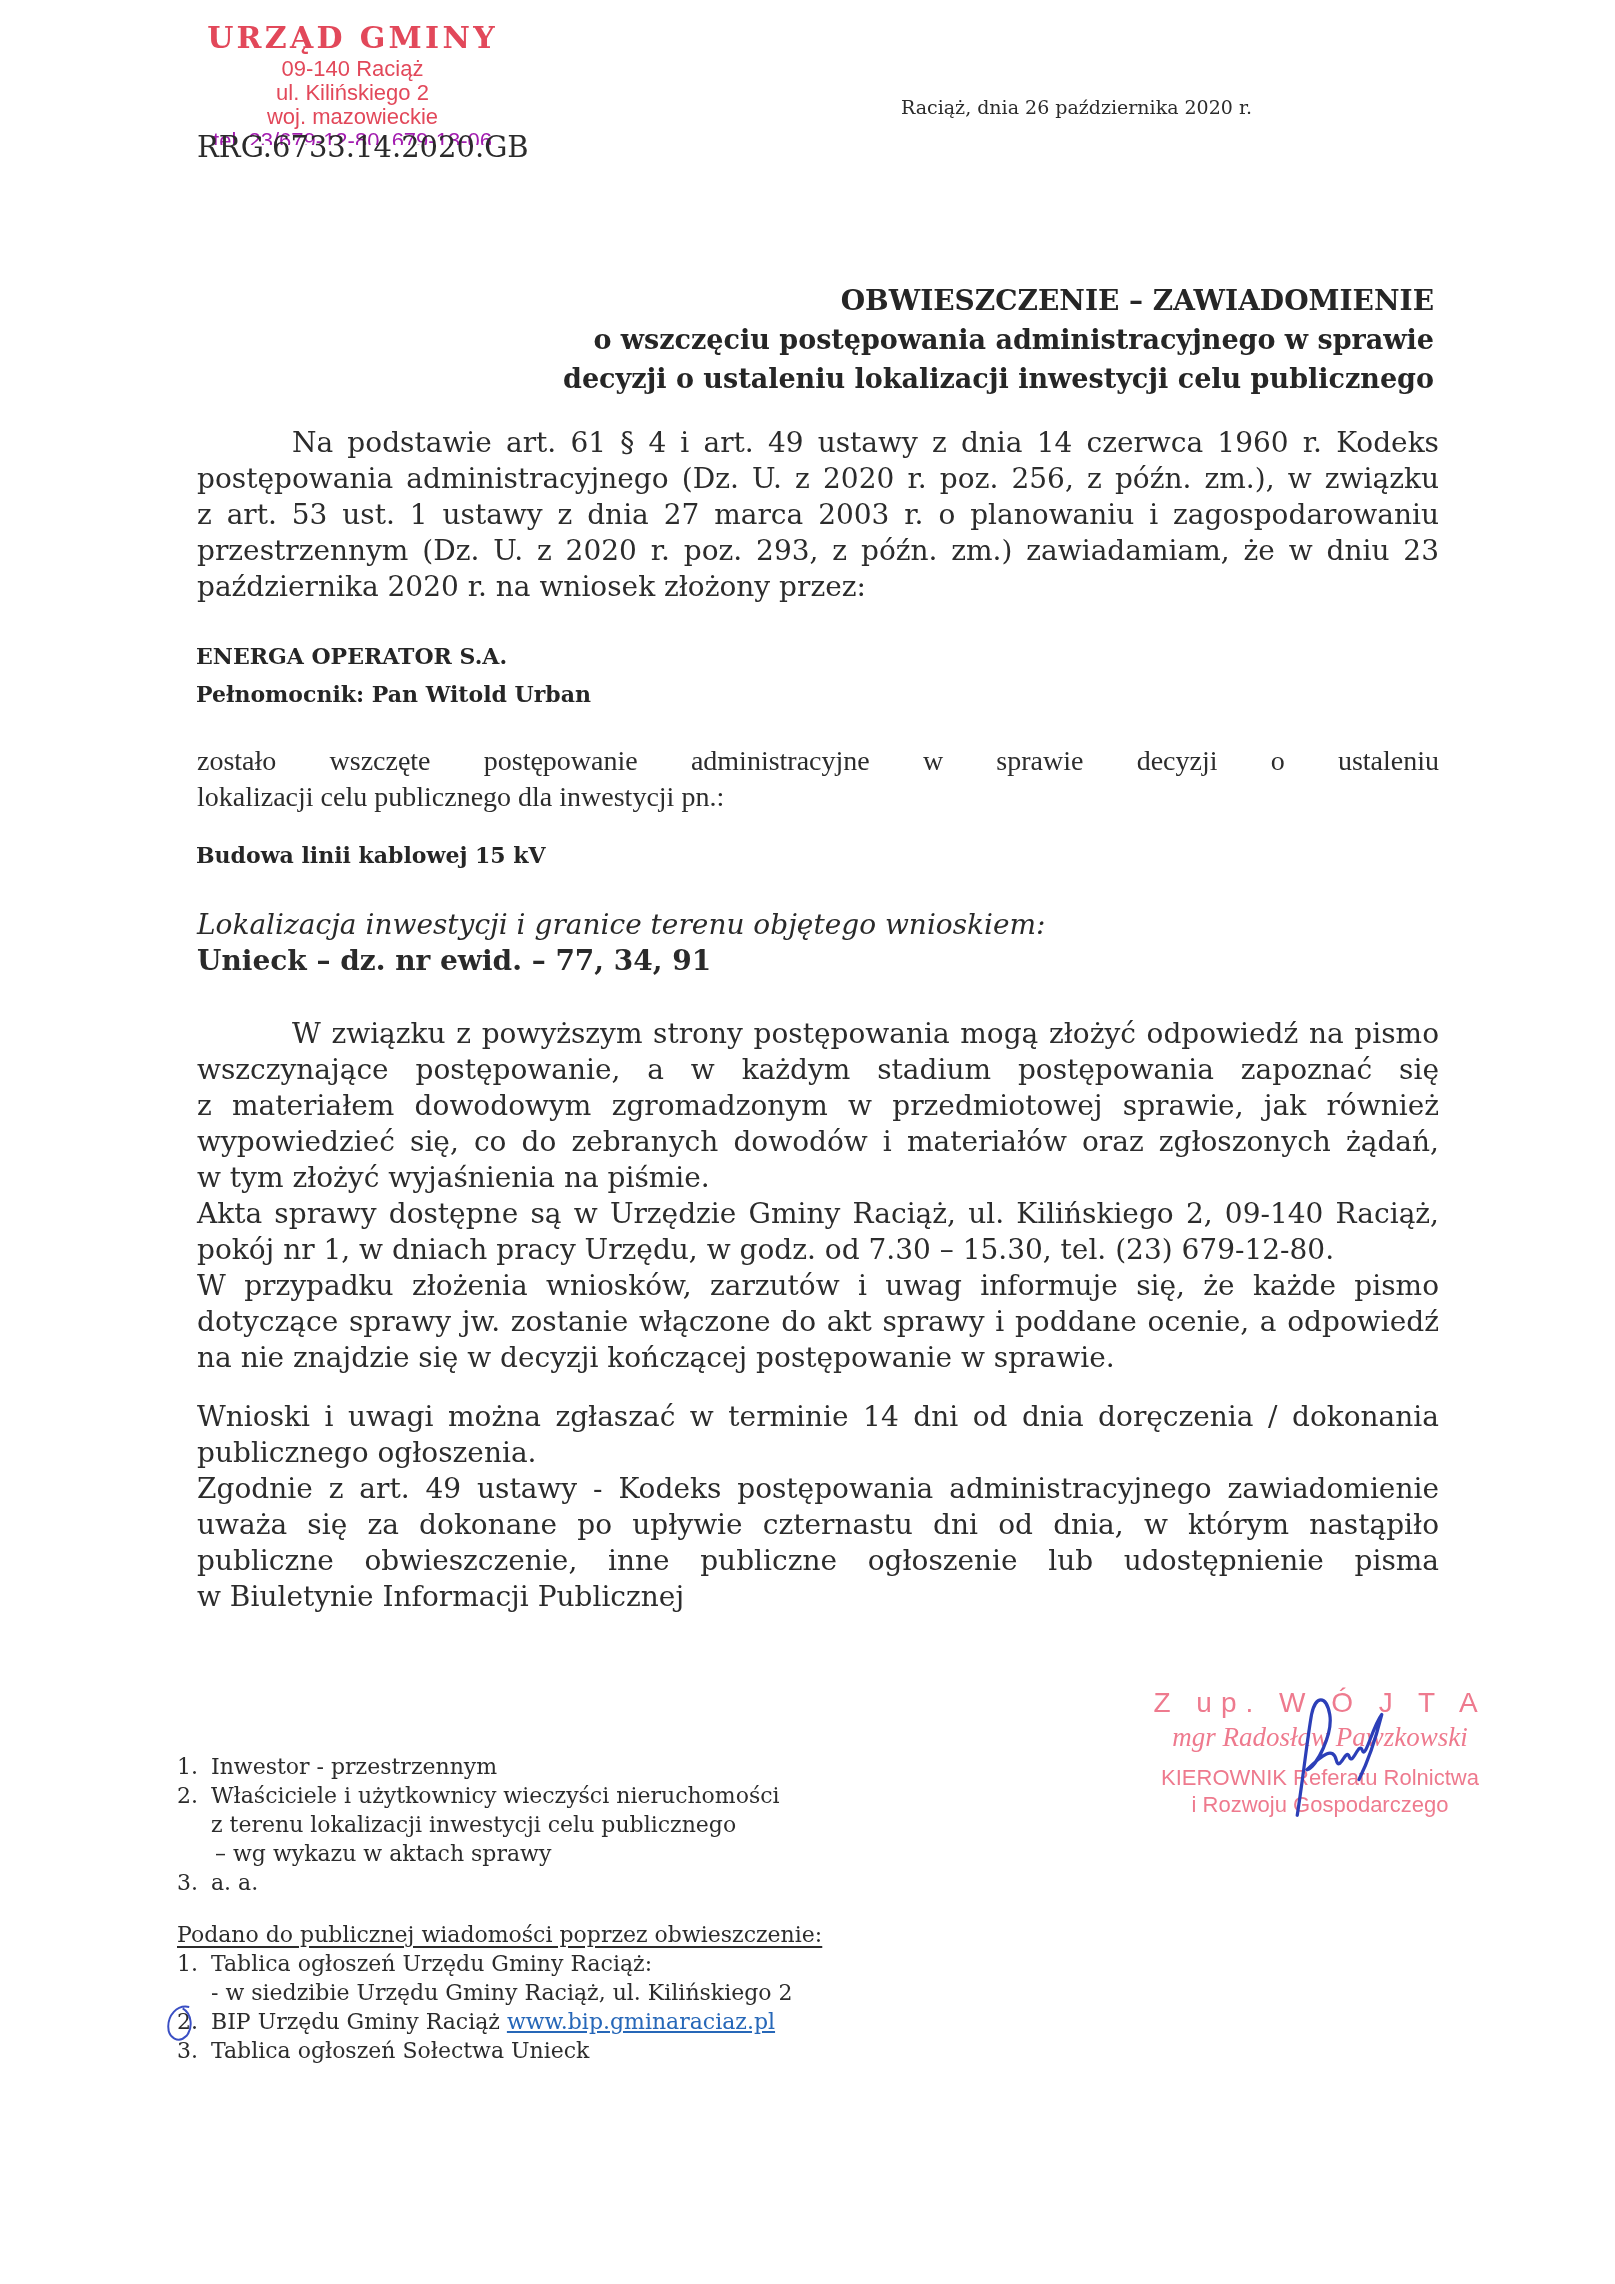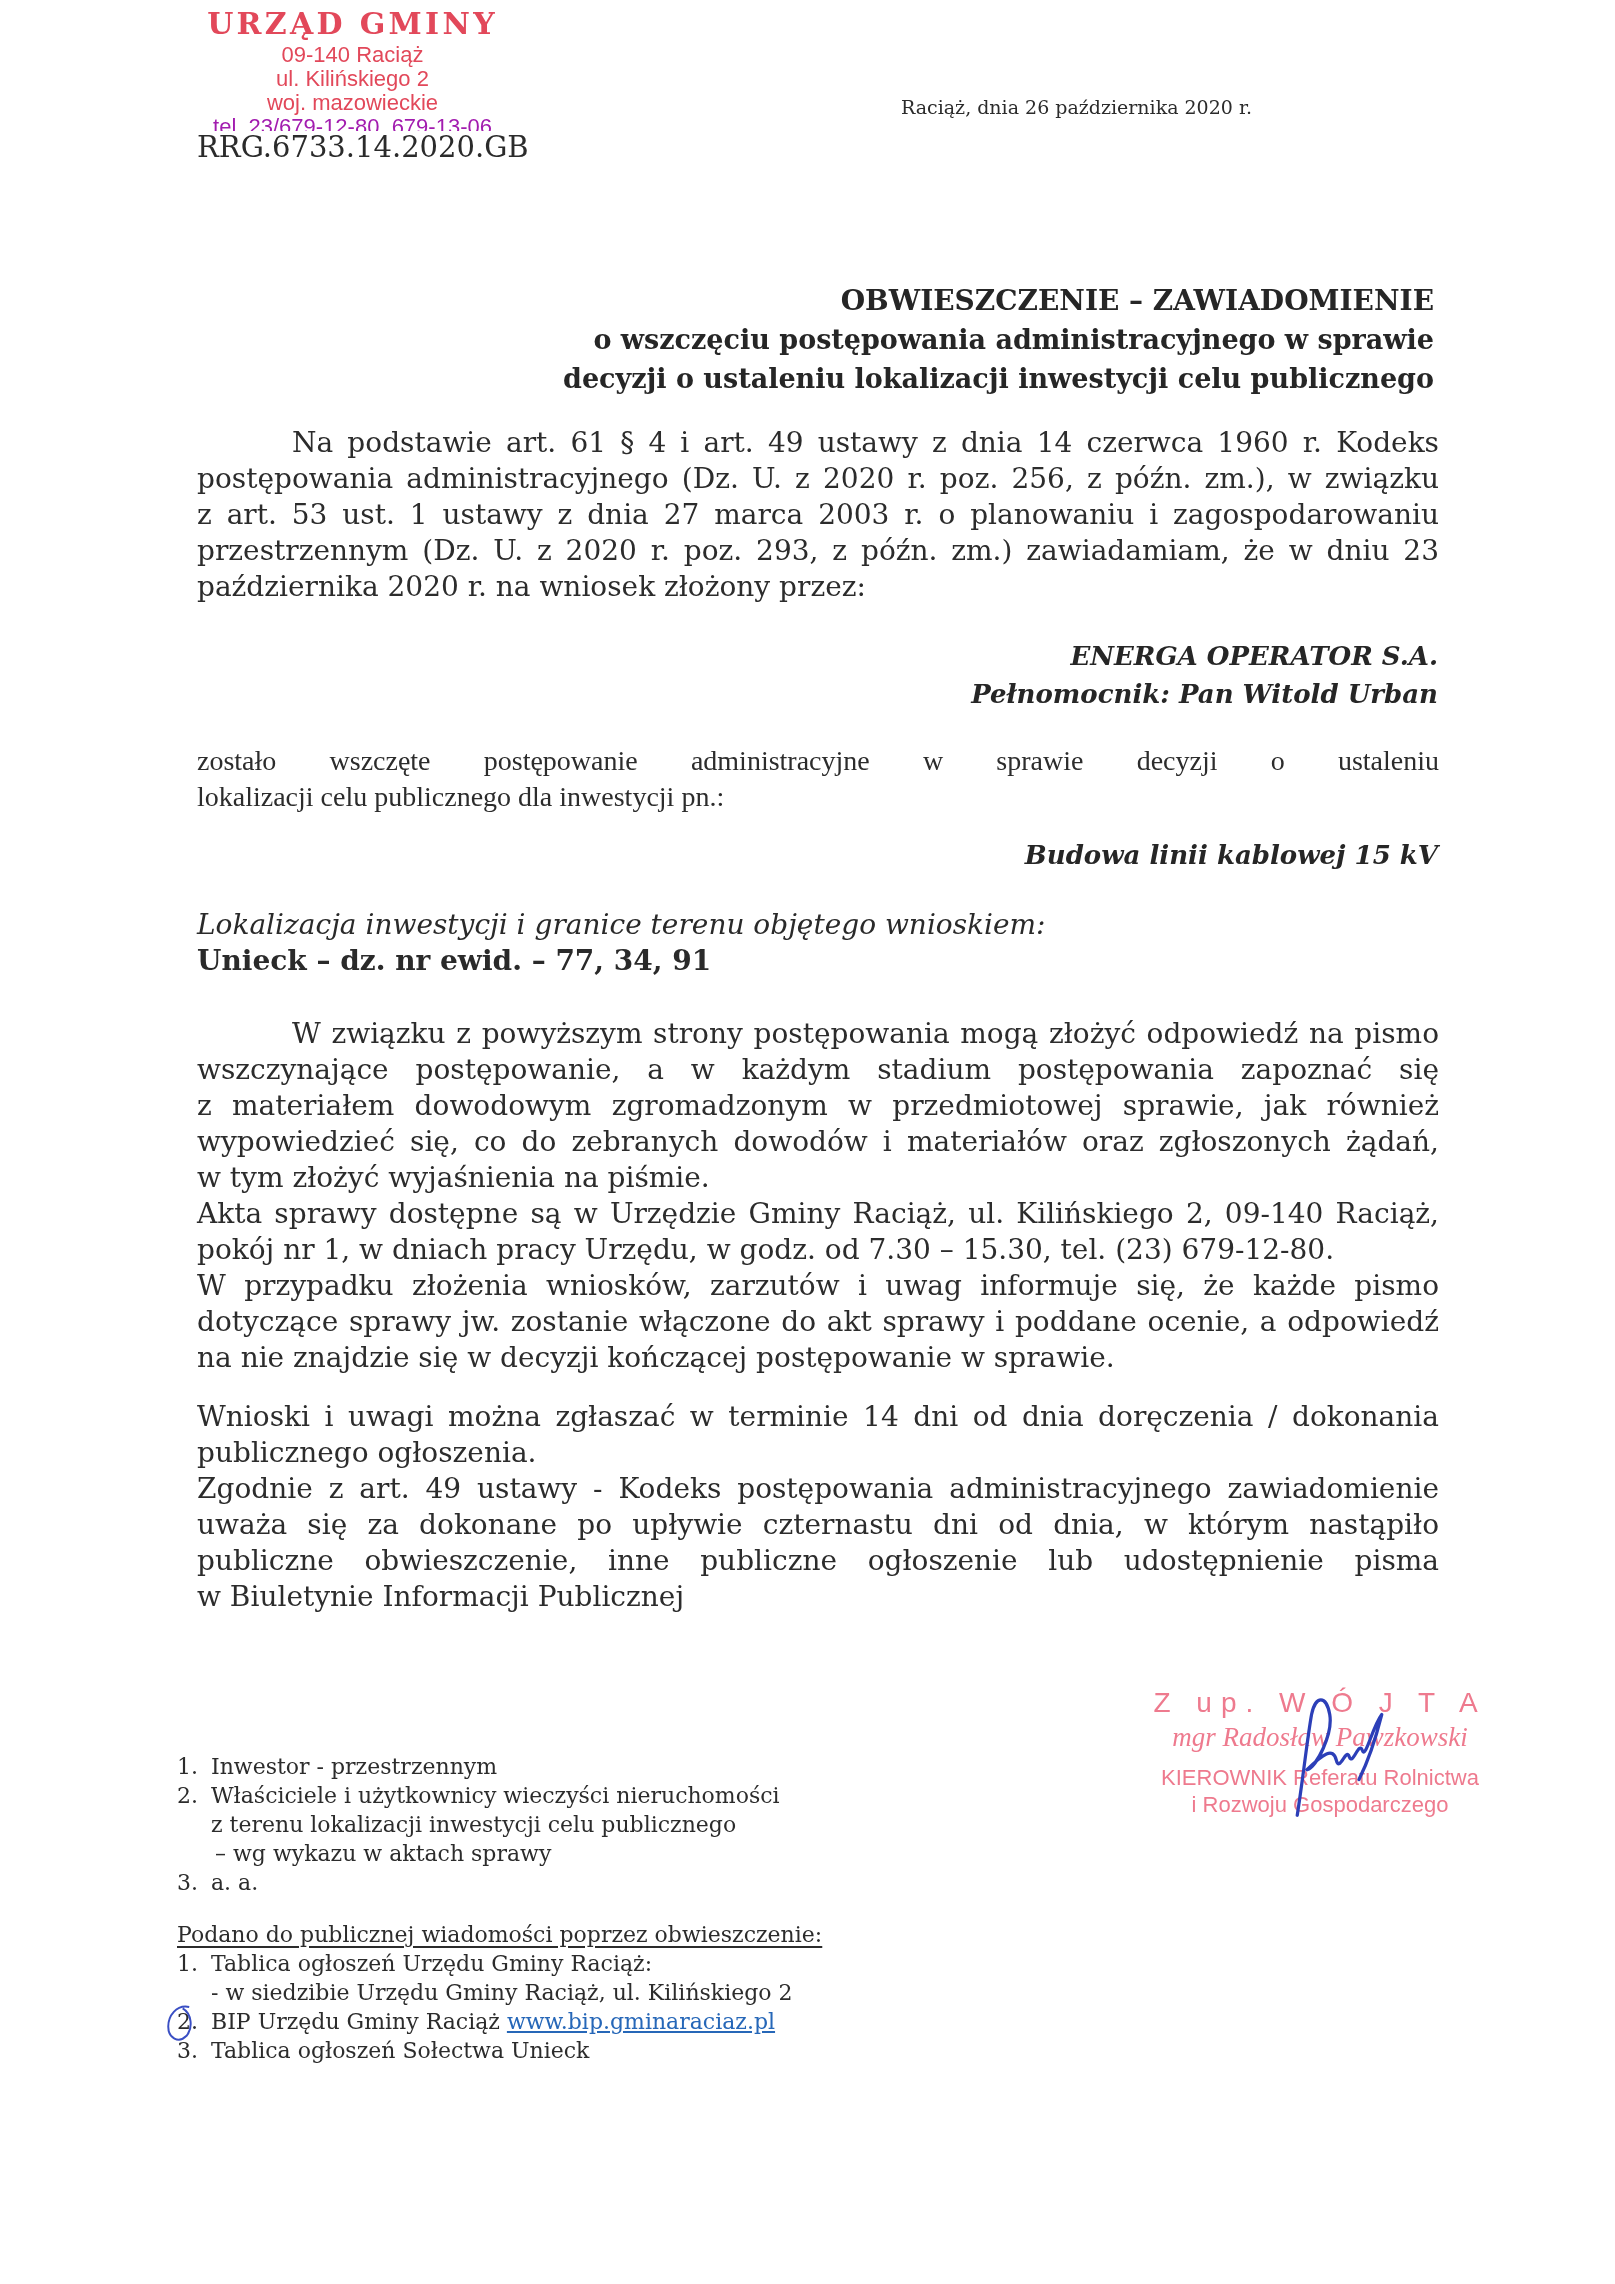--- a/index.html
+++ b/index.html
@@ -8,36 +8,36 @@
     font-family: "DejaVu Serif", "Liberation Serif", serif;
     color: #2a2a2a;
   }
   .abs { position: absolute; }
   .stamp-office {
     left: 196px; top: 0px; width: 313px; text-align: center;
     color: #e2485a; font-family: "Liberation Sans", sans-serif;
   }
   .stamp-office .s-title {
     font-family: "DejaVu Serif", serif; font-weight: bold;
-    font-size: 30px; letter-spacing: 3.3px; line-height: 39px; margin-top: 4px;
+    font-size: 30px; letter-spacing: 3.3px; line-height: 39px; margin-top: 18px;
   }
   .stamp-office .s-line { font-size: 22px; line-height: 24px; }
   .stamp-office .s-line.tel { color: #a21caf; height: 15.6px; overflow: hidden; }
   .ref-number { left: 197px; top: 130px; font-size: 29px; color: #2b2b2b; }
   .place-date { left: 901px; top: 96px; font-size: 19px; color: #2b2b2b; }
 
   .title-block { left: 196px; top: 281px; width: 1238px; text-align: right; font-weight: bold; font-size: 27px; line-height: 39px; color: #262626; }
   .title-block .t-main { font-size: 28px; }
 
   .para { left: 197px; width: 1242px; font-size: 28px; line-height: 36px; text-align: justify; color: #2c2c2c; }
   .para .indent { display: inline-block; width: 95px; }
   .para .line { display: block; text-align: justify; text-align-last: justify; }
   .para .line.last { text-align-last: left; }
 
-  .center-bold { left: 196px; width: 1242px; text-align: right; font-weight: bold; font-size: 26px; line-height: 38px; color: #262626; font-style: italic; }
+  .center-bold { left: 196px; width: 1242px; text-align: left; font-weight: bold; font-size: 22px; line-height: 38px; color: #262626; }
 
   .loc-label { left: 197px; top: 907px; font-size: 28px; line-height: 36px; font-style: italic; }
   .loc-value { left: 197px; top: 943px; font-size: 28px; line-height: 36px; font-weight: bold; }
 
   .sig { left: 1108px; top: 1669px; width: 424px; height: 156px; }
   .sig .row { position: absolute; width: 100%; text-align: center; color: #ee7a8e; font-family: "Liberation Sans", sans-serif; }
   .sig .r1 { top: 18px; font-size: 28px; letter-spacing: 9px; }
   .sig .r2 { top: 53px; font-size: 27px; font-family: "Liberation Serif", serif; font-style: italic; }
   .sig .r3 { top: 96px; font-size: 22px; }
   .sig .r4 { top: 123px; font-size: 22px; }

